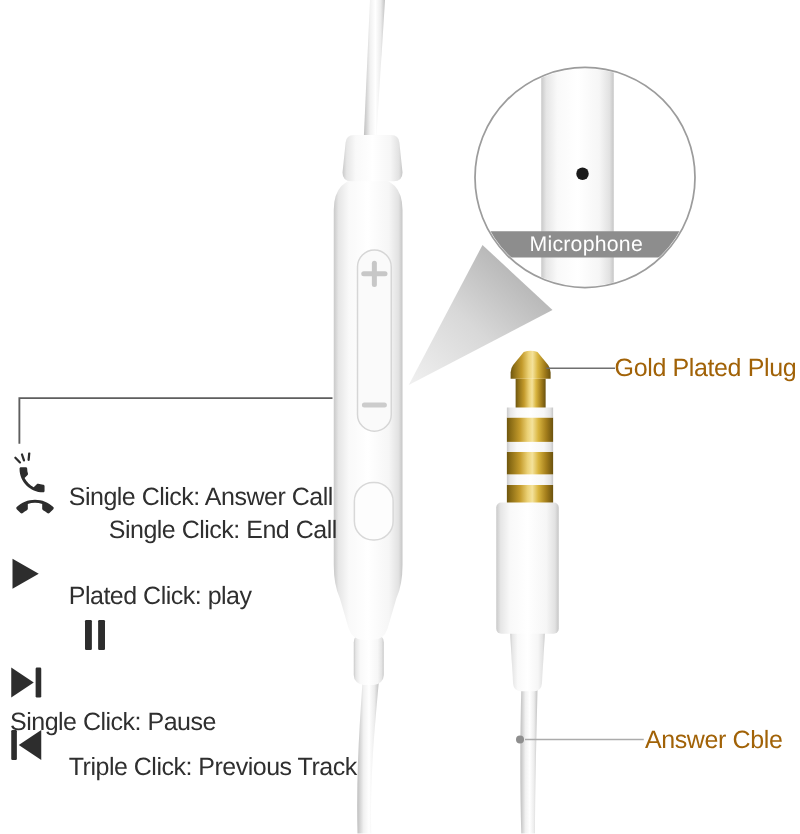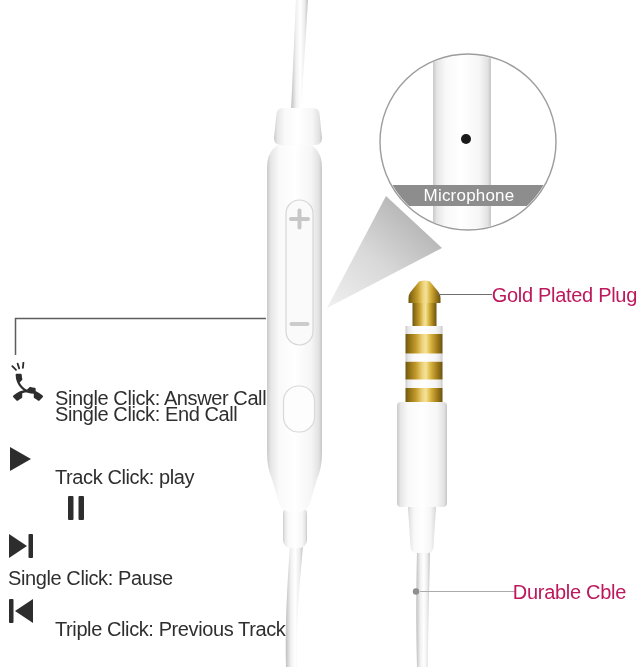--- a/index.html
+++ b/index.html
@@ -2,34 +2,34 @@
 <html><head>
 <meta charset="utf-8">
 <style>
   html,body{margin:0;padding:0;background:#ffffff;}
   .stage{
     position:relative;width:640px;height:667px;background:#ffffff;overflow:hidden;
     font-family:"Liberation Sans", sans-serif;
   }
   .art{position:absolute;left:0;top:0;}
   .callout-label{
-    position:absolute;color:#be185d;font-size:20px;letter-spacing:-0.3px;
+    position:absolute;color:#a16207;font-size:20px;letter-spacing:-0.3px;
     white-space:nowrap;line-height:22px;
   }
   .gold-label{top:284px;right:3px;text-align:right;}
   .cable-label{top:581px;right:14px;text-align:right;}
   .mic-label{
     position:absolute;left:383px;top:186px;width:172px;height:21px;
     text-align:center;color:#ffffff;font-size:17px;line-height:20px;letter-spacing:0.2px;
   }
   .fn-row{
     position:absolute;left:8px;height:36px;display:flex;align-items:center;
   }
-  .fn-row.r1{top:362px;} .fn-row.r2{top:378px;} .fn-row.r3{top:441px;}
-  .fn-row.r4{top:484px;flex-direction:column;} .fn-row.r5{top:528px;} .fn-row.r6{top:593px;}
+  .fn-row.r1{top:362px;} .fn-row.r2{top:388px;gap:32px;} .fn-row.r3{top:441px;}
+  .fn-row.r4{top:484px;flex-direction:column;} .fn-row.r5{top:528px;} .fn-row.r6{top:578px;}
   .fn-icon{width:47px;display:flex;align-items:center;justify-content:flex-start;flex:0 0 47px;}
   .fn-text{
     color:#2f2f2f;font-size:20px;letter-spacing:-0.4px;white-space:nowrap;margin-top:36px;
   }
 </style>
 </head>
 <body>
 
 <div class="stage">
 
@@ -112,21 +112,21 @@
     <path d="M419,281.5 Q424.5,279.5 430,281.5 L438.5,292 Q440.5,294.5 440.5,298 L440.5,303
              L408.5,303 L408.5,298 Q408.5,294.5 410.5,292 Z" fill="url(#gG)"></path>
 
     <line x1="437" y1="294.5" x2="492" y2="294.5" stroke="#6f6f6f" stroke-width="1.2"></line>
     <circle cx="416" cy="591.5" r="3.2" fill="#8e8e8e"></circle>
     <line x1="420" y1="591.5" x2="515" y2="591.5" stroke="#ababab" stroke-width="1.2"></line>
   </svg>
 
   <div class="mic-label">Microphone</div>
   <div class="callout-label gold-label">Gold Plated Plug</div>
-  <div class="callout-label cable-label">Durable Cble</div>
+  <div class="callout-label cable-label">Answer Cble</div>
 
   <div>
 
     <div class="fn-row r1">
       <span class="fn-icon">
         <svg width="34" height="36" viewBox="0 0 32 34">
           <g stroke="#2d2d2d" stroke-width="1.7" stroke-linecap="round">
             <line x1="9" y1="1.5" x2="10.5" y2="6"></line>
             <line x1="4" y1="4" x2="7.5" y2="7.5"></line>
             <line x1="14.5" y1="0.5" x2="14" y2="5.5"></line>
@@ -145,21 +145,21 @@
       </span>
       <span class="fn-text">Single Click: End Call</span>
     </div>
 
     <div class="fn-row r3">
       <span class="fn-icon">
         <svg width="24" height="26" viewBox="0 0 24 26">
           <polygon fill="#2d2d2d" points="2,1 23,13 2,25"></polygon>
         </svg>
       </span>
-      <span class="fn-text">Track Click: play</span>
+      <span class="fn-text">Plated Click: play</span>
     </div>
 
     <div class="fn-row r4">
       <span class="fn-icon">
         <svg width="18" height="26" viewBox="0 0 18 26">
           <g fill="#2d2d2d">
             <rect x="1" y="1" width="5.5" height="24" rx="1"></rect>
             <rect x="11.5" y="1" width="5.5" height="24" rx="1"></rect>
           </g>
         </svg>

